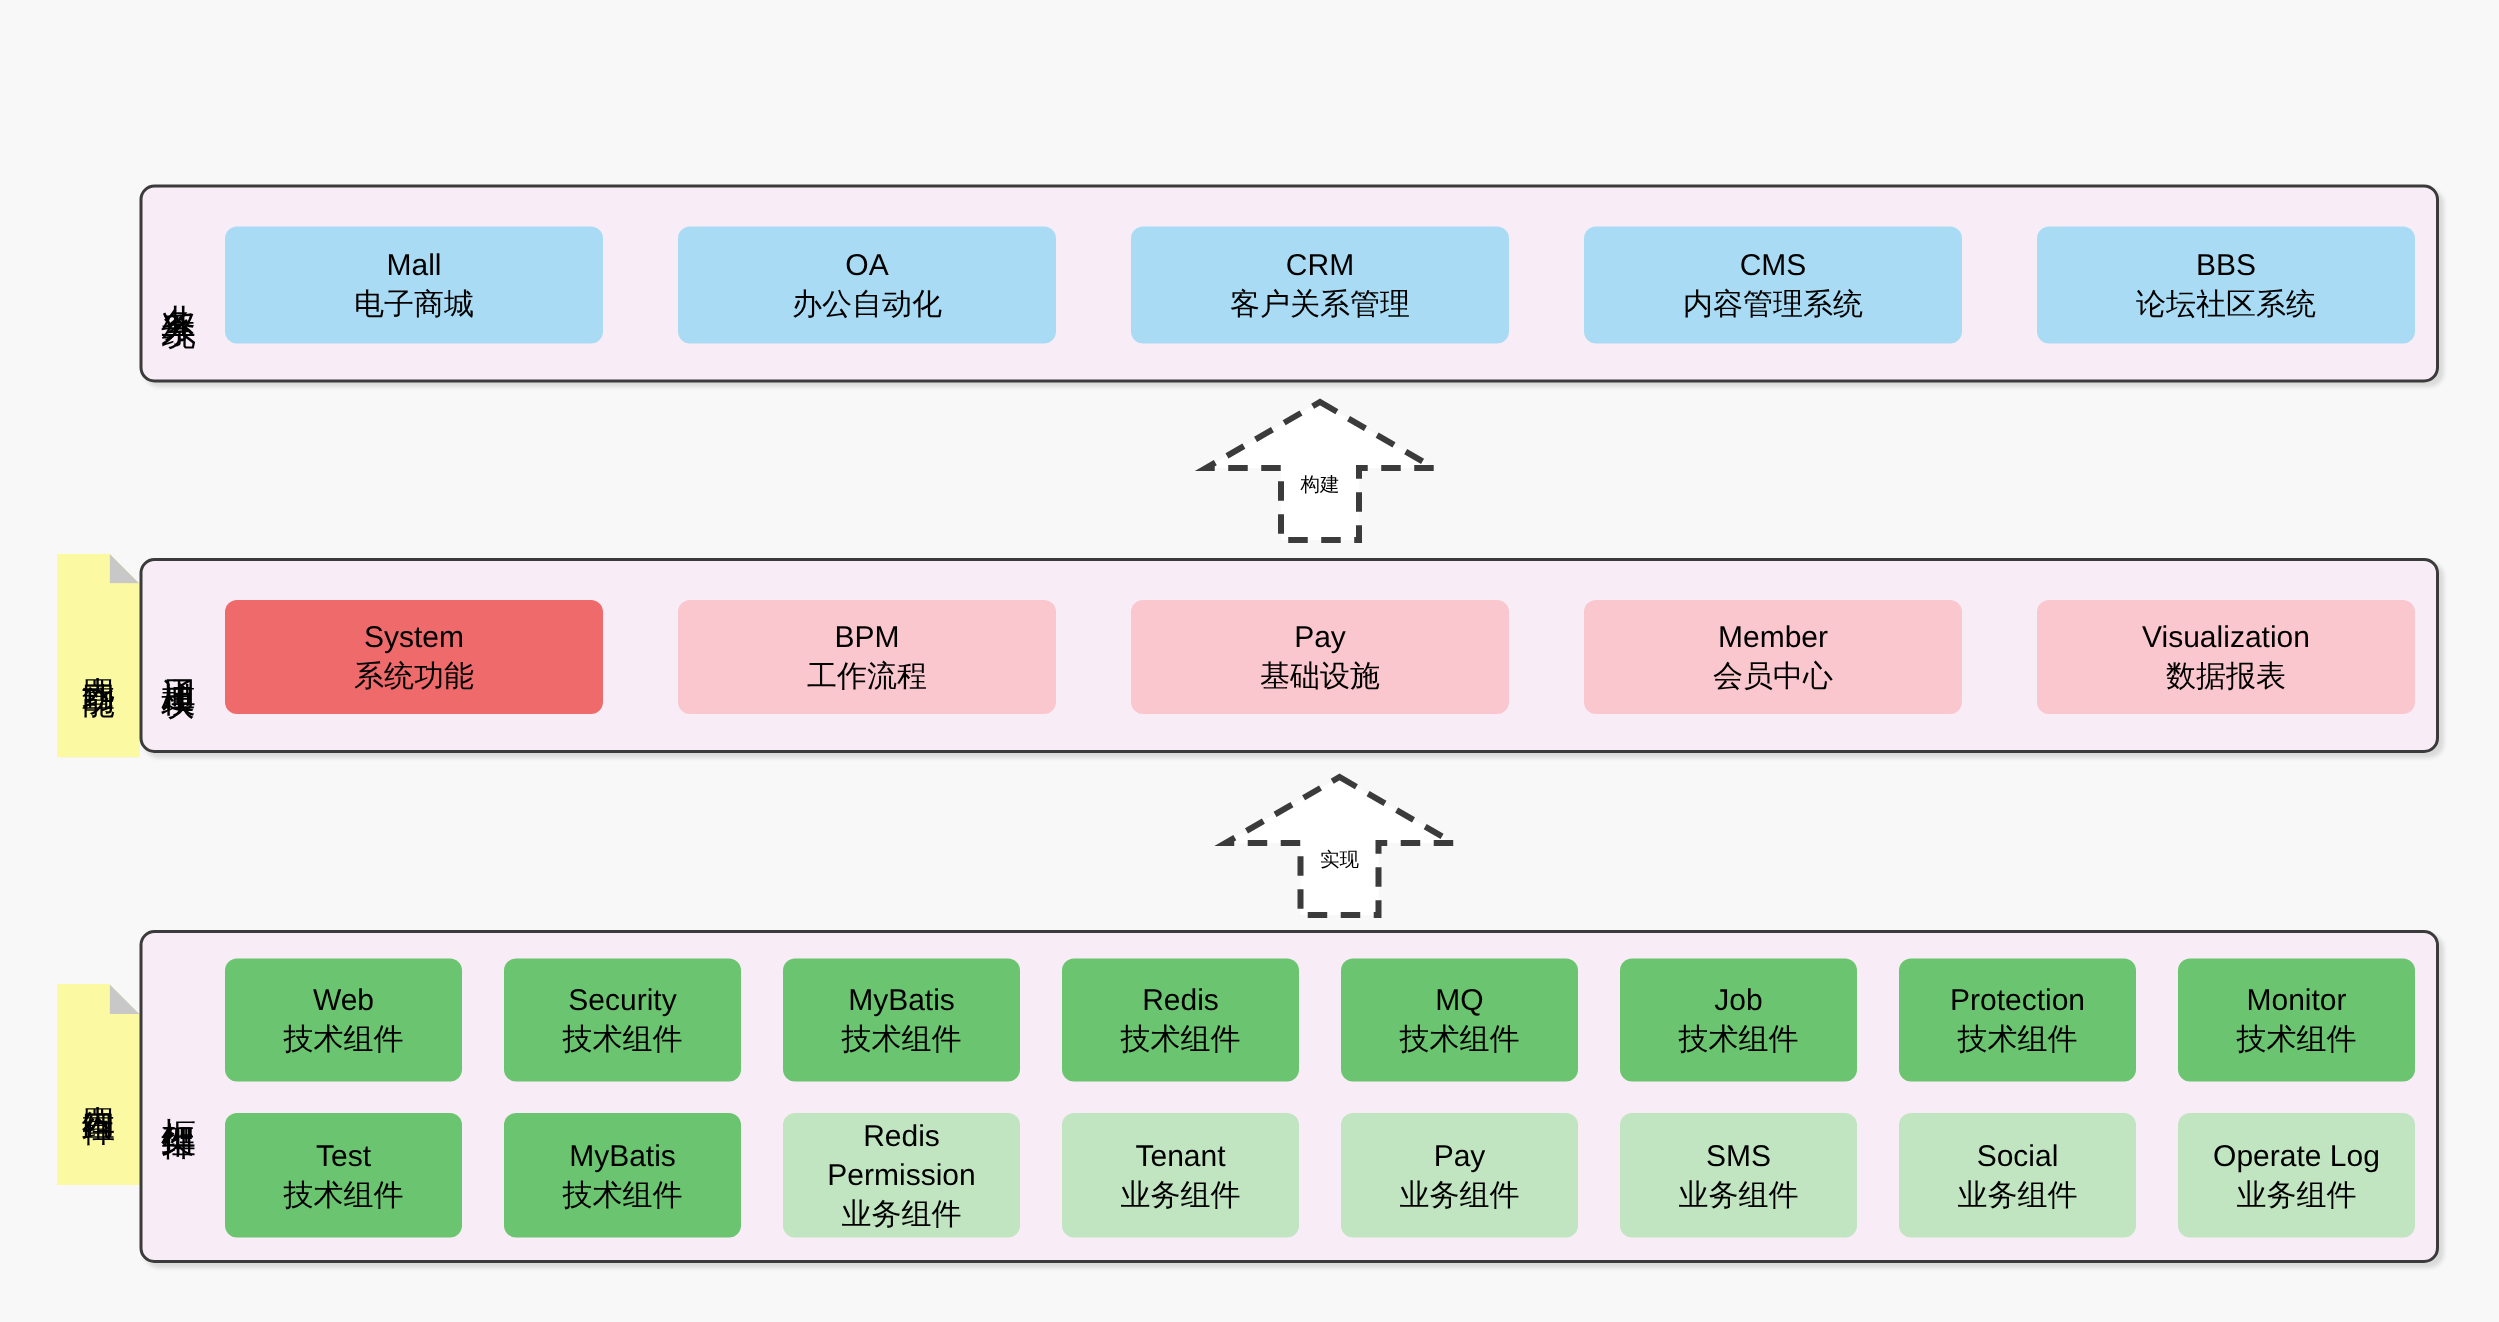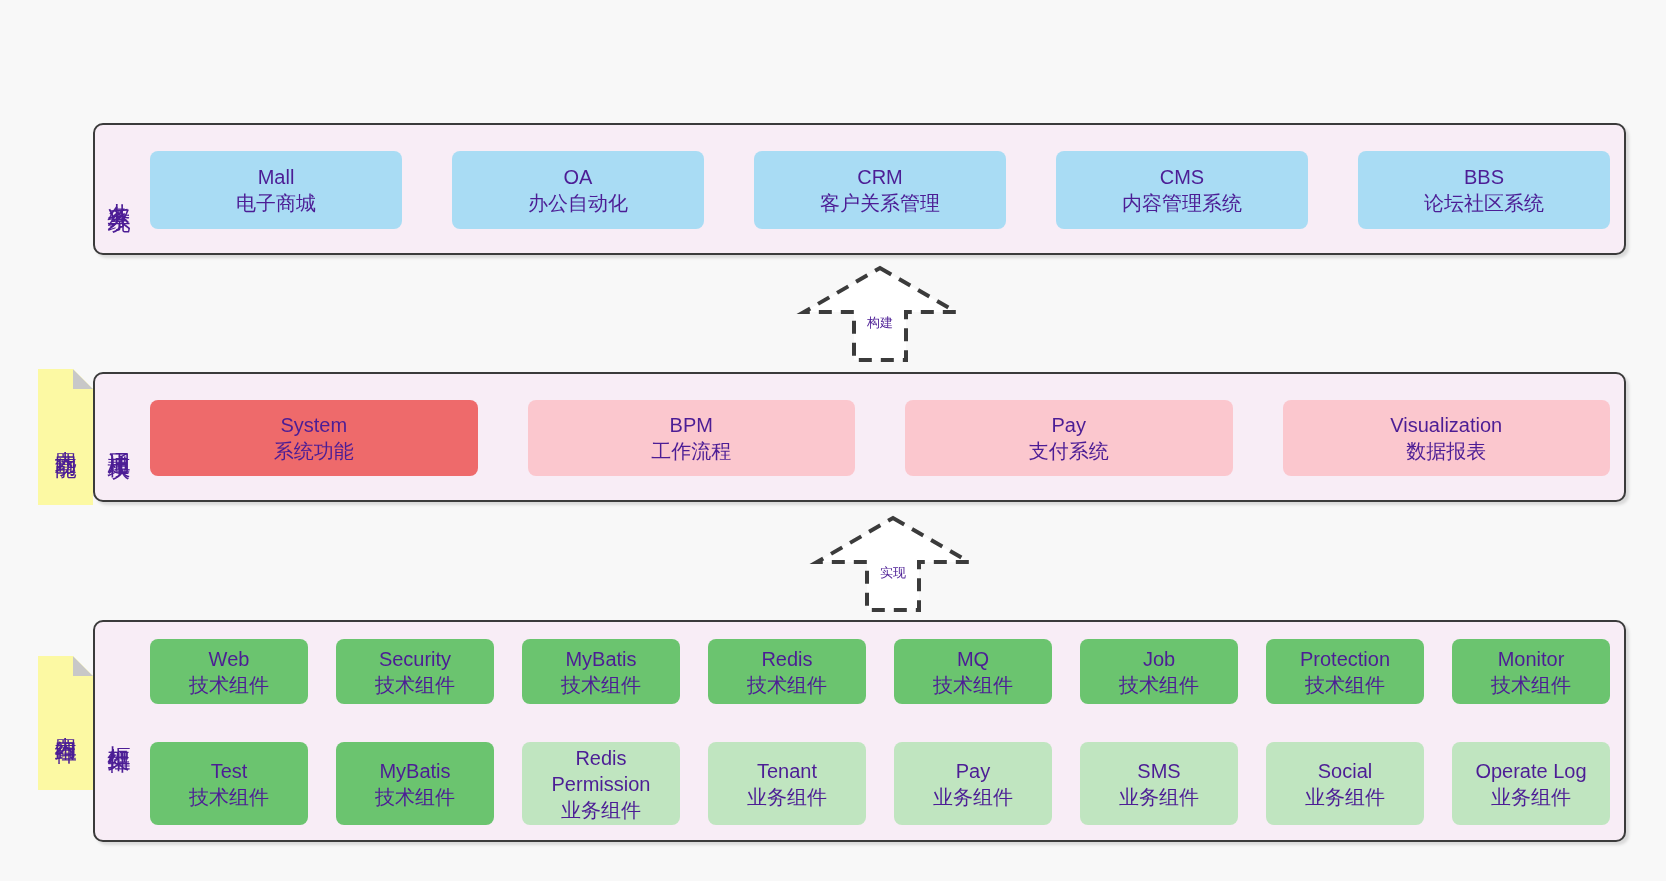--- a/index.html
+++ b/index.html
@@ -1,37 +1,37 @@
 <!DOCTYPE html>
 <html><head>
 <meta charset="utf-8">
 <style>
   html,body { margin:0; padding:0; background:#f8f8f8; }
   .canvas {
     position:relative; width:1666px; height:881px; overflow:hidden;
-    background:#f8f8f8; color:#4c1d95;
+    background:#f8f8f8; color:#000000;
     font-family:"Liberation Sans","DejaVu Sans",sans-serif;
   }
   .panel {
     position:absolute; left:93px; width:1533px; box-sizing:border-box;
     background:#f8edf6; border:2px solid #3b3b3b; border-radius:10px;
     box-shadow:3px 3px 3px rgba(0,0,0,0.12);
   }
   #panel-business  { top:123px; height:132px; }
   #panel-modules   { top:372px; height:130px; }
   #panel-framework { top:620px; height:222px; }
   .vlabel {
     position:absolute; left:11px; top:50%; transform:translateY(-50%);
     writing-mode:vertical-rl; text-orientation:upright;
     font-size:23px; line-height:1.15; letter-spacing:2px; white-space:nowrap;
   }
   .row { position:absolute; left:55px; right:14px; display:flex; gap:50px; }
   .row-single { top:26px; bottom:24px; }
   .row8 { gap:28px; }
-  .row-a { top:17px; height:65px; }
+  .row-a { top:17px; height:82px; }
   .row-b { top:120px; height:83px; }
   .box {
     flex:1 1 0; border-radius:8px; padding:2px;
     display:flex; flex-direction:column; align-items:center; justify-content:center;
     text-align:center; font-size:20px; line-height:26px; box-sizing:border-box;
   }
   .box.blue       { background:#a9dcf4; }
   .box.red        { background:#ee6a6b;align-items:center; }
   .box.pink       { background:#fbc7ce; }
   .box.green      { background:#6bc46f; }
@@ -110,21 +110,25 @@
       <div class="box red">
         <span>System</span>
         <span>系统功能</span>
       </div>
       <div class="box pink">
         <span>BPM</span>
         <span>工作流程</span>
       </div>
       <div class="box pink">
         <span>Pay</span>
-        <span>支付系统</span>
+        <span>基础设施</span>
+      </div>
+      <div class="box pink">
+        <span>Member</span>
+        <span>会员中心</span>
       </div>
       <div class="box pink">
         <span>Visualization</span>
         <span>数据报表</span>
       </div>
     </div>
   </div>
 
   <div class="arrow" id="arrow-implement">
     <svg viewBox="0 0 170 104">

